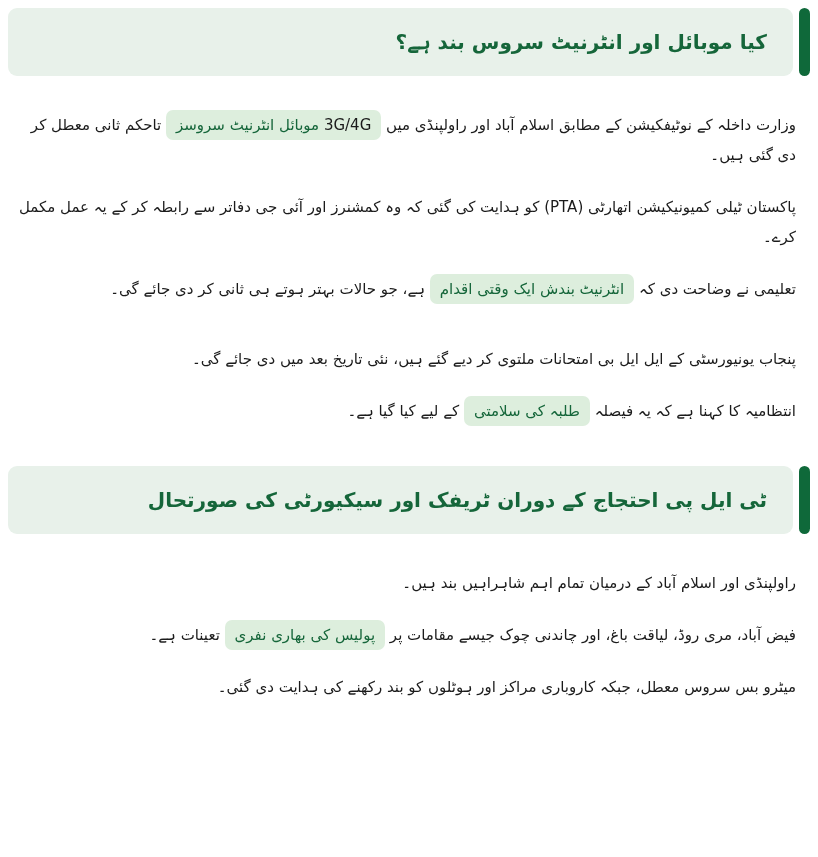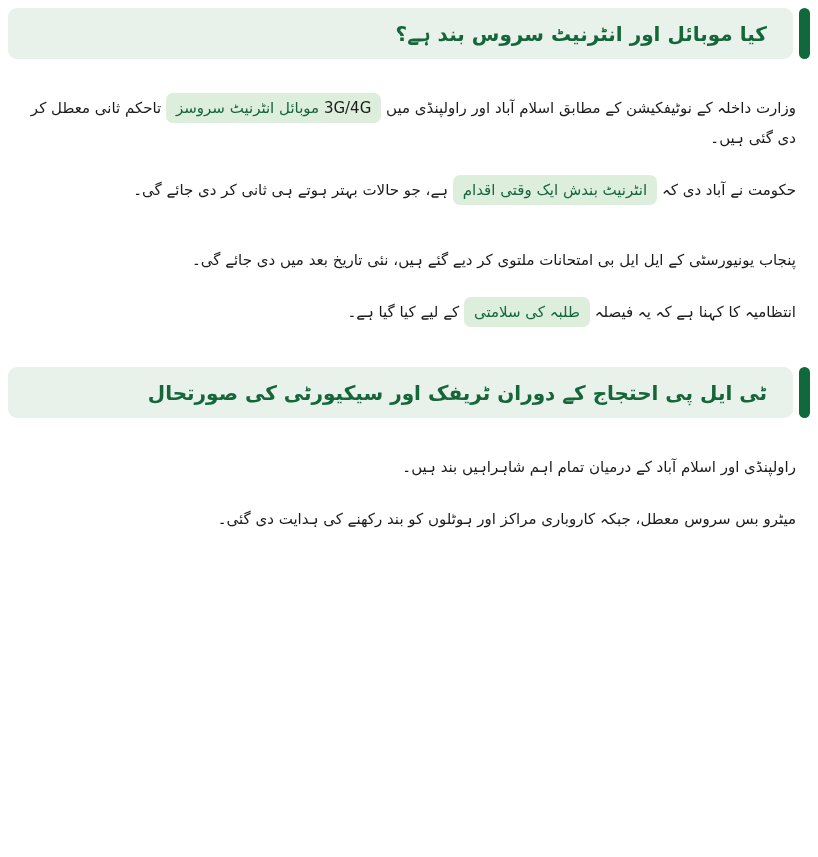--- a/index.html
+++ b/index.html
@@ -20,21 +20,21 @@
   .page{
     direction:rtl;
     box-sizing:border-box;
     padding:8px 8px 0 8px;
   }
   .section{margin:0 0 40px 0;}
   .header-row{
     display:flex;
     align-items:stretch;
     gap:6px;
-    height:51px;
+    height:68px;
     margin:0 0 34px 0;
   }
   .header-accent{
     width:11px;
     border-radius:6px;
     background:var(--accent);
     flex:0 0 auto;
   }
   .header-bar{
     flex:1;
@@ -77,36 +77,38 @@
 <main class="page" id="sections">
   <section class="section">
     <div class="header-row">
       <div class="header-accent"></div>
       <div class="header-bar">
         <h2 class="header-title">کیا موبائل اور انٹرنیٹ سروس بند ہے؟</h2>
       </div>
     </div>
     <div class="paragraphs">
         <p class="para"><span class="seg-normal">وزارت داخلہ کے نوٹیفکیشن کے مطابق اسلام آباد اور راولپنڈی میں </span><span class="hl-box"><span class="hl-latin" dir="ltr">3G/4G</span><span class="hl-urdu"> موبائل انٹرنیٹ سروسز</span></span><span class="seg-normal"> تاحکم ثانی معطل کر دی گئی ہیں۔</span></p>
-        <p class="para"><span class="seg-normal">حکومت نے آباد دی کہ </span><span class="hl-box"><span class="hl-urdu">انٹرنیٹ بندش ایک وقتی اقدام</span></span><span class="seg-normal"> ہے، جو حالات بہتر ہوتے ہی ثانی کر دی جائے گی۔</span></p>
+        <p class="para"><span class="seg-normal">پاکستان ٹیلی کمیونیکیشن اتھارٹی (PTA) کو ہدایت کی گئی کہ وہ کمشنرز اور آئی جی دفاتر سے رابطہ کر کے یہ عمل مکمل کرے۔</span></p>
+        <p class="para"><span class="seg-normal">تعلیمی نے وضاحت دی کہ </span><span class="hl-box"><span class="hl-urdu">انٹرنیٹ بندش ایک وقتی اقدام</span></span><span class="seg-normal"> ہے، جو حالات بہتر ہوتے ہی ثانی کر دی جائے گی۔</span></p>
       </div>
   </section>
 
   <section class="section">
     <div class="paragraphs">
         <p class="para"><span class="seg-normal">پنجاب یونیورسٹی کے ایل ایل بی امتحانات ملتوی کر دیے گئے ہیں، نئی تاریخ بعد میں دی جائے گی۔</span></p>
         <p class="para"><span class="seg-normal">انتظامیہ کا کہنا ہے کہ یہ فیصلہ </span><span class="hl-box"><span class="hl-urdu">طلبہ کی سلامتی</span></span><span class="seg-normal"> کے لیے کیا گیا ہے۔</span></p>
       </div>
   </section>
 
   <section class="section">
     <div class="header-row">
       <div class="header-accent"></div>
       <div class="header-bar">
         <h2 class="header-title">ٹی ایل پی احتجاج کے دوران ٹریفک اور سیکیورٹی کی صورتحال</h2>
       </div>
     </div>
     <div class="paragraphs">
         <p class="para"><span class="seg-normal">راولپنڈی اور اسلام آباد کے درمیان تمام اہم شاہراہیں بند ہیں۔</span></p>
+        <p class="para"><span class="seg-normal">فیض آباد، مری روڈ، لیاقت باغ، اور چاندنی چوک جیسے مقامات پر </span><span class="hl-box"><span class="hl-urdu">پولیس کی بھاری نفری</span></span><span class="seg-normal"> تعینات ہے۔</span></p>
         <p class="para"><span class="seg-normal">میٹرو بس سروس معطل، جبکہ کاروباری مراکز اور ہوٹلوں کو بند رکھنے کی ہدایت دی گئی۔</span></p>
       </div>
   </section>
 </main>
 
 </body></html>

